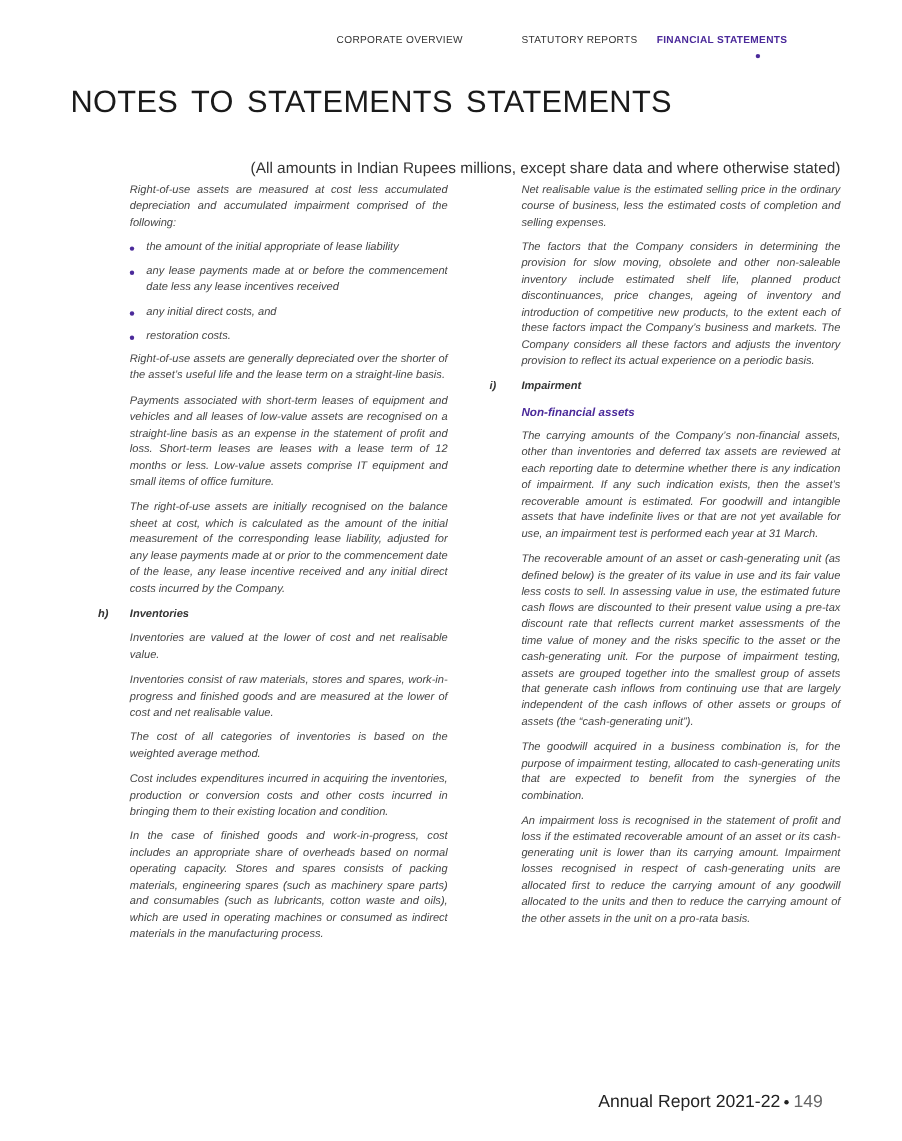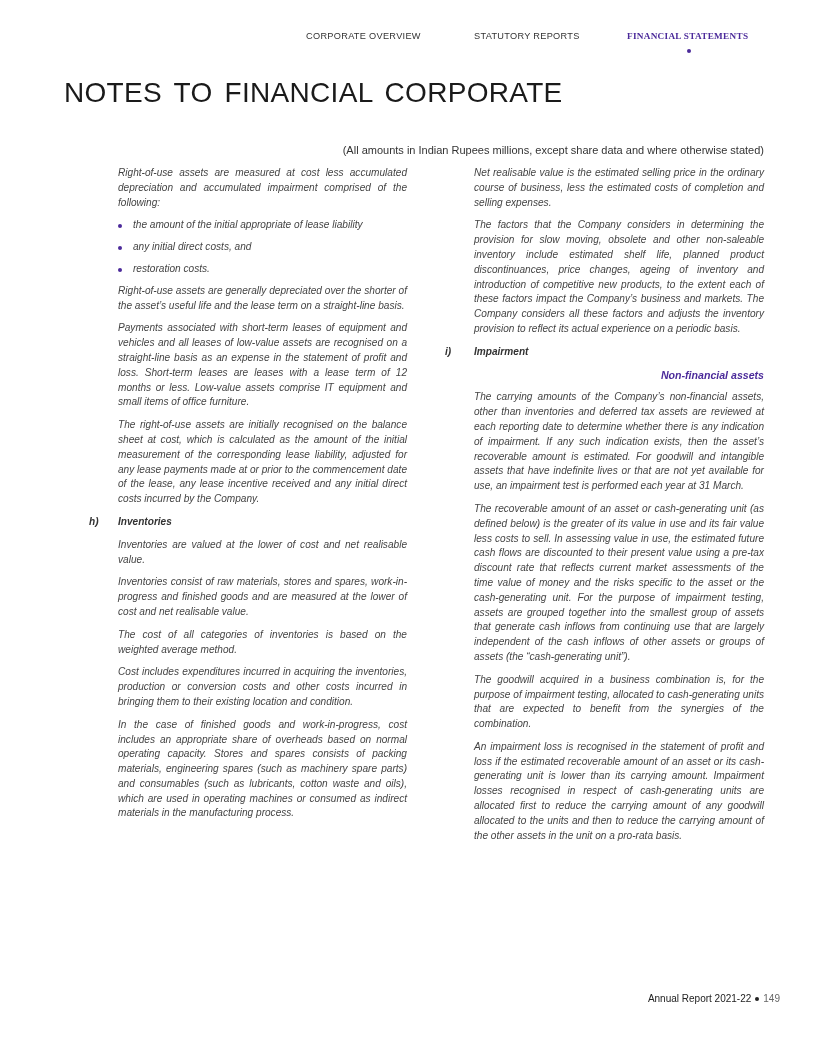--- a/index.html
+++ b/index.html
@@ -16,63 +16,64 @@
   .nav-dot {
     position: absolute; width: 4px; height: 4px; border-radius: 50%;
     background: #4b2a9a; left: 687px; top: 18px;
   }
   .page-title {
     position: absolute; left: 64px; top: 77px; margin: 0;
     font-size: 28px; font-weight: normal; letter-spacing: 0.3px; color: #1a1a1a;
     word-spacing: 4px; white-space: nowrap;
   }
   .disclaimer {
-    position: absolute; right: 56px; top: 144px; font-size: 11px; color: #333;
+    position: absolute; right: 56px; top: 144px; font-size: 14px; color: #333;
     white-space: nowrap;
   }
   .col { position: absolute; top: 166px; font-size: 10.1px; line-height: 14.8px; color: #444; font-style: italic; }
   .col-left { left: 118px; width: 289px; }
   .col-right { left: 474px; width: 290px; }
   .col p { margin: 0 0 8px 0; text-align: justify; }
   .bullets { list-style: none; margin: 0 0 7px 0; padding: 0; }
   .bullets li { position: relative; padding-left: 15px; margin-bottom: 7px; text-align: justify; }
   .bullets li .bdot {
     position: absolute; left: 0; top: 6px; width: 4px; height: 4px; border-radius: 50%;
     background: #4b2a9a;
   }
   .section-head { position: relative; margin: 2px 0 8px 0; font-weight: bold; color: #333; }
   .section-head .marker { position: absolute; left: -29px; }
-  .sub-head { margin: 0 0 8px 0; font-weight: bold; color: #4b2a9a; font-size: 10.6px; text-align: right; }
+  .sub-head { margin: 0 0 8px 0; font-weight: bold; color: #4b2a9a; font-size: 10.6px; }
   .footer {
-    position: absolute; right: 40px; top: 993px; font-size: 10px; color: #222; white-space: nowrap;
+    position: absolute; right: 72px; top: 993px; font-size: 16px; color: #222; white-space: nowrap;
   }
   .footer .fdot {
     display: inline-block; width: 4px; height: 4px; border-radius: 50%; background: #222;
     vertical-align: middle; margin: 0 4px;
   }
   .footer .pnum { color: #666; }
 </style>
 </head>
 <body>
 
 <div class="topnav">
   <span class="nav-item" style="left:306px;">CORPORATE OVERVIEW</span>
   <span class="nav-item" style="left:474px;">STATUTORY REPORTS</span>
-  <span class="nav-item active" style="left:627px;font-family:Liberation Serif, serif;">FINANCIAL STATEMENTS</span>
+  <span class="nav-item active" style="left:597px;">FINANCIAL STATEMENTS</span>
   <span class="nav-dot"></span>
 </div>
 
-<h1 class="page-title">NOTES TO FINANCIAL CORPORATE</h1>
+<h1 class="page-title">NOTES TO STATEMENTS STATEMENTS</h1>
 
 <div class="disclaimer">(All amounts in Indian Rupees millions, except share data and where otherwise stated)</div>
 
 <div class="col col-left">
   <p>Right-of-use assets are measured at cost less accumulated depreciation and accumulated impairment comprised of the following:</p>
   <ul class="bullets">
     <li><span class="bdot"></span><span>the amount of the initial appropriate of lease liability</span></li>
+    <li><span class="bdot"></span><span>any lease payments made at or before the commencement date less any lease incentives received</span></li>
     <li><span class="bdot"></span><span>any initial direct costs, and</span></li>
     <li><span class="bdot"></span><span>restoration costs.</span></li>
   </ul>
   <p>Right-of-use assets are generally depreciated over the shorter of the asset’s useful life and the lease term on a straight-line basis.</p>
   <p>Payments associated with short-term leases of equipment and vehicles and all leases of low-value assets are recognised on a straight-line basis as an expense in the statement of profit and loss. Short-term leases are leases with a lease term of 12 months or less. Low-value assets comprise IT equipment and small items of office furniture.</p>
   <p>The right-of-use assets are initially recognised on the balance sheet at cost, which is calculated as the amount of the initial measurement of the corresponding lease liability, adjusted for any lease payments made at or prior to the commencement date of the lease, any lease incentive received and any initial direct costs incurred by the Company.</p>
   <div class="section-head">
     <span class="marker">h)</span>
     <span>Inventories</span>
   </div>

